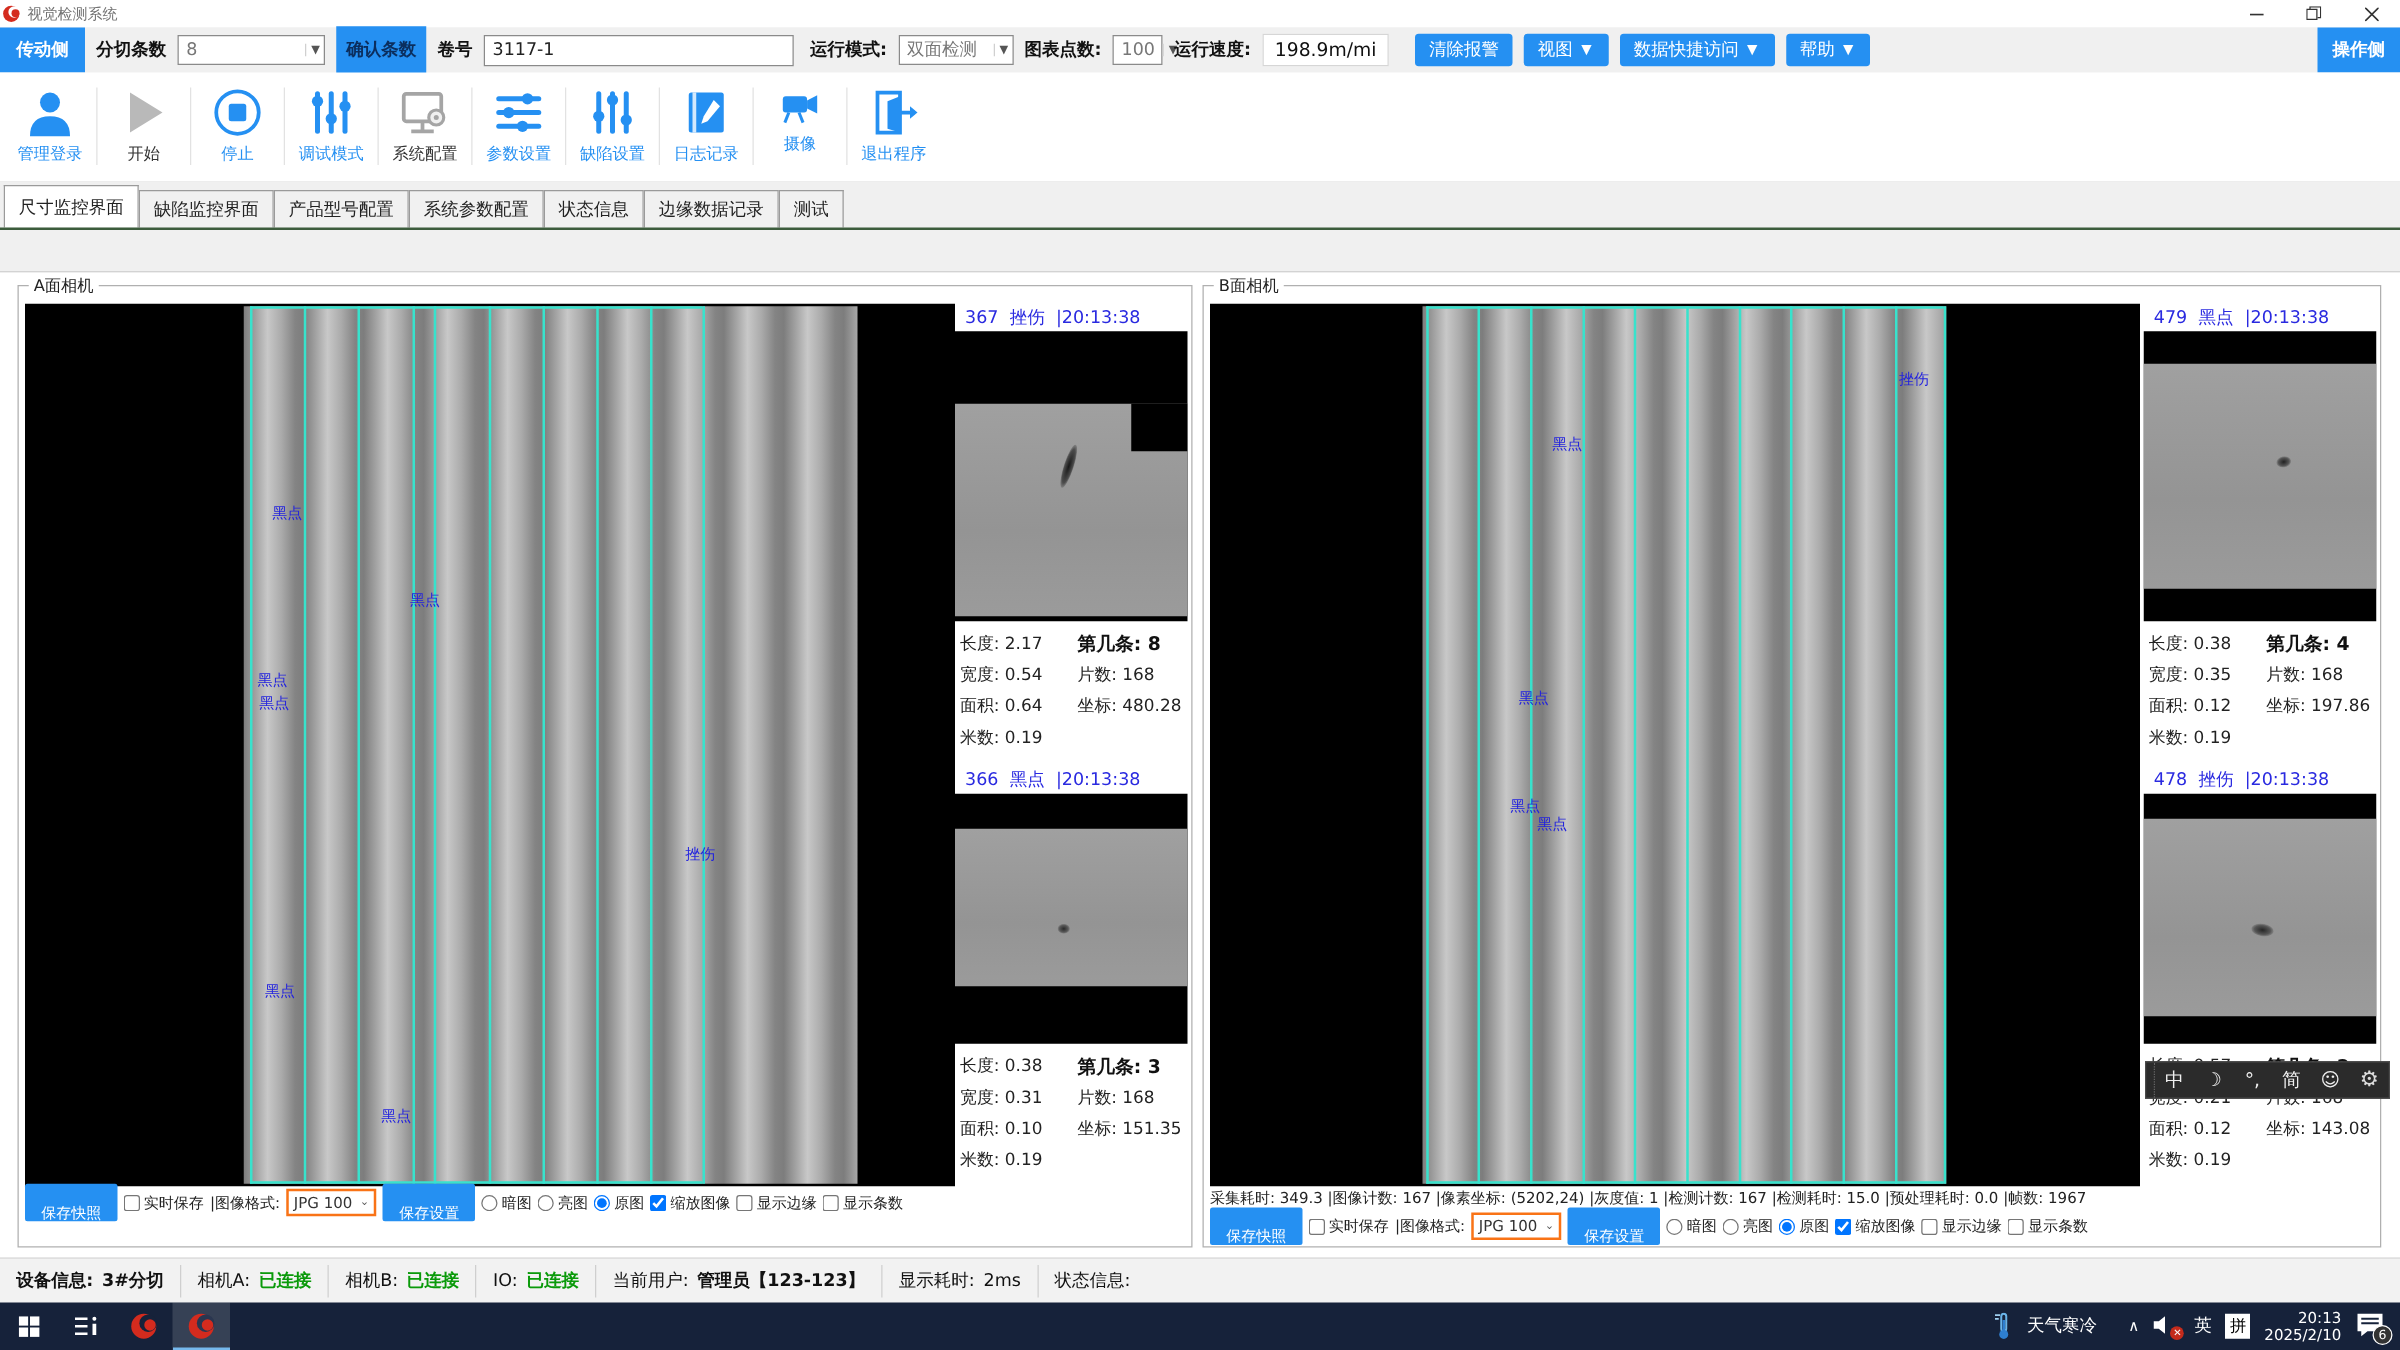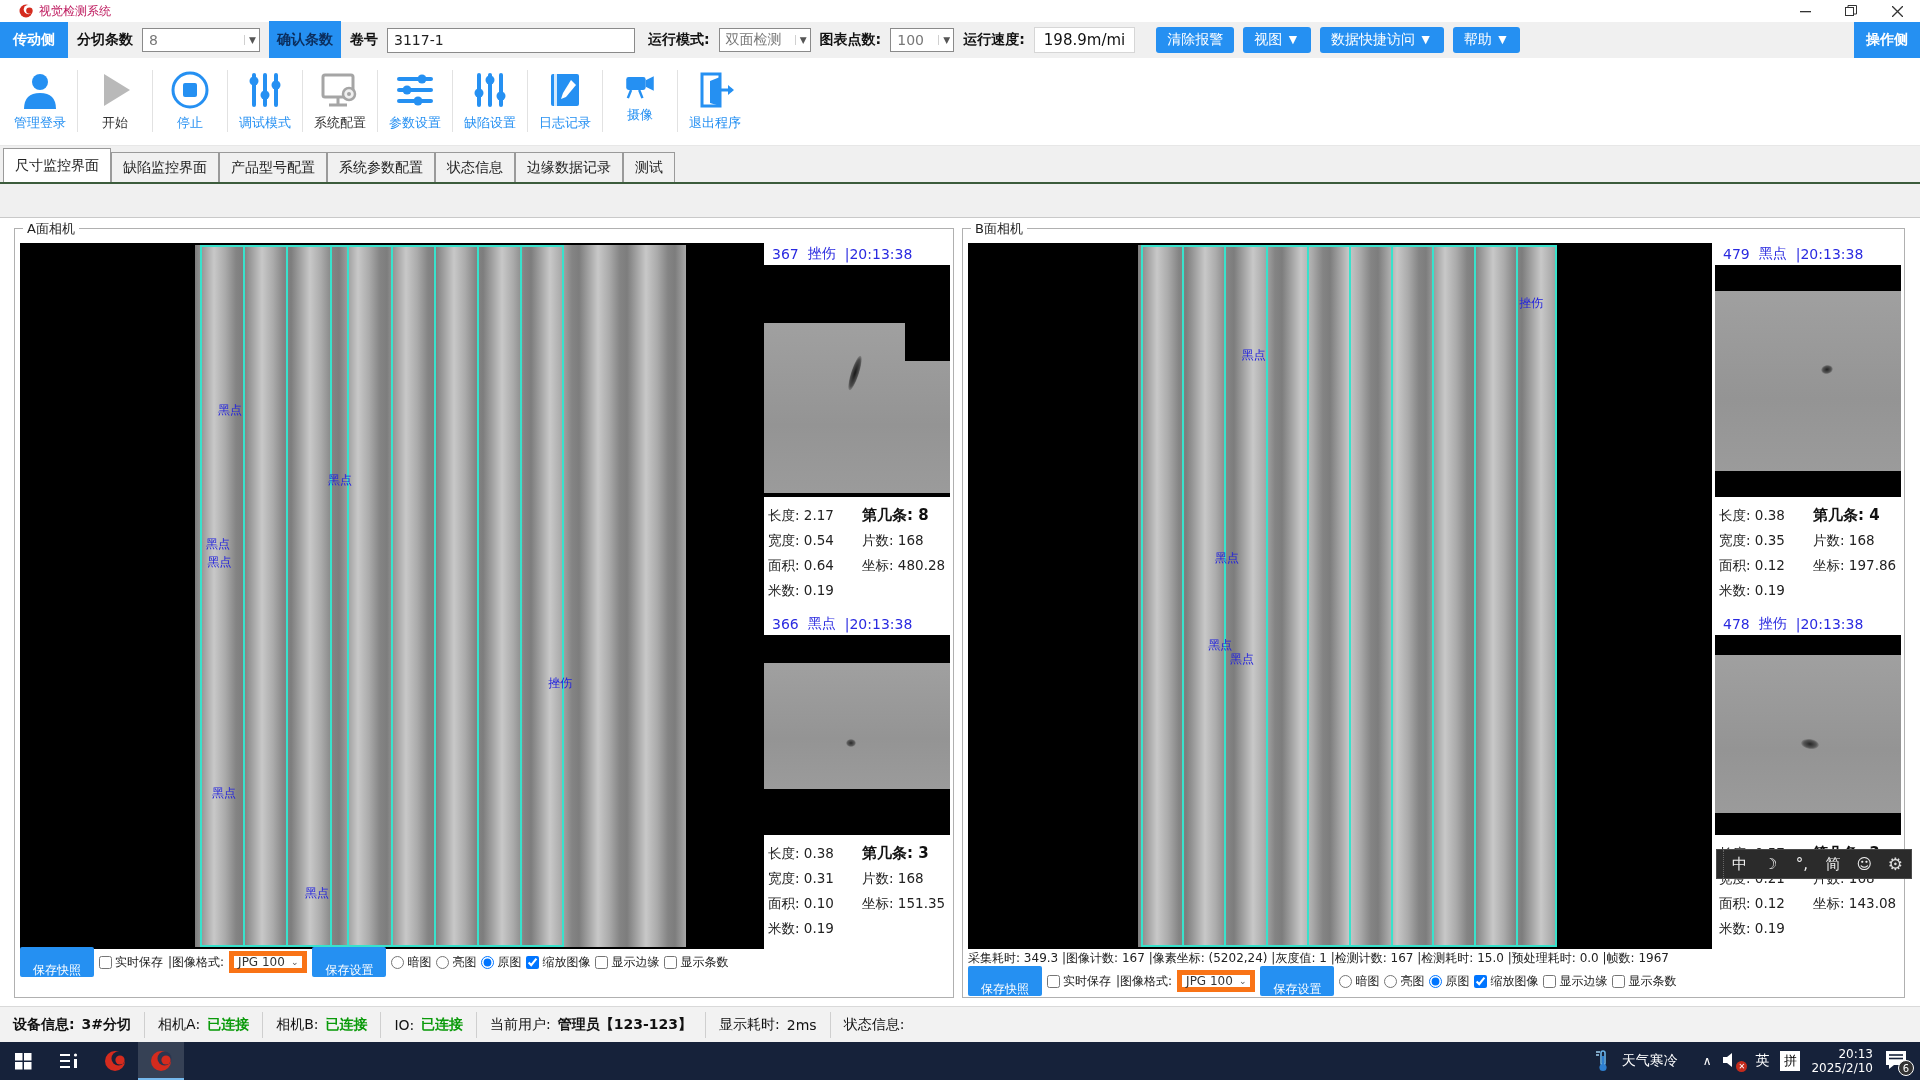--- a/index.html
+++ b/index.html
@@ -1,21 +1,21 @@
 <!DOCTYPE html>
 <html><head>
 <meta charset="utf-8">
 <style>
   * { margin:0; padding:0; box-sizing:border-box; }
   html,body { width:1920px; height:1080px; }
   body { font-family:"DejaVu Sans","Liberation Sans",sans-serif; }
   .screen { position:relative; width:1920px; height:1080px; background:#f0f0f0; overflow:hidden; }
 
   
-  .titlebar { position:absolute; top:0; left:0; right:0; height:22px; background:#fff; display:flex; align-items:center; gap:6px; padding-left:19px; font-size:12px; color:#be185d; }
+  .titlebar { position:absolute; top:0; left:0; right:0; height:22px; background:#fff; display:flex; align-items:center; gap:6px; padding-left:2px; font-size:12px; color:#737373; }
   .win-controls { margin-left:auto; display:flex; height:100%; }
   .win-btn { width:46px; height:100%; display:flex; align-items:center; justify-content:center; color:#333; }
 
   
   .toolbar { position:absolute; top:22px; left:0; right:0; height:36px; background:#f0f0f0; display:flex; align-items:center; gap:9px; font-size:14px; color:#111; }
   .tb-side { height:100%; background:#2590f2; color:#fff; font-weight:bold; display:flex; align-items:center; padding:0 13px; }
   .tb-lab { font-weight:bold; white-space:nowrap; }
   .combo { background:#fff; border:1px solid #8a8a8a; height:24px; display:flex; align-items:center; justify-content:space-between; padding:0 3px 0 6px; color:#777; }
   .combo .arr { color:#555; font-size:9px; margin-left:6px; border-left:1px solid #d0d0d0; padding-left:4px; }
   .tb-input { background:#fff; border:1px solid #8a8a8a; height:25px; line-height:23px; padding:0 6px; width:248px; color:#222; }
@@ -67,21 +67,21 @@
   .mark { position:absolute; border-radius:50%; }
   .stats { display:grid; grid-template-columns:88px auto; column-gap:6px; padding:6px 0 0 4px; font-size:13.5px; color:#222; }
   .cell { height:25px; line-height:25px; white-space:nowrap; }
   .strip-cell { font-weight:bold; font-size:15px; color:#111; }
   .cardgap { height:10px; }
 
   .panel-bottom { position:absolute; left:5px; right:3px; bottom:2px; height:46px; }
   .infoline { font-size:12px; color:#222; height:19px; line-height:19px; white-space:nowrap; overflow:hidden; }
   .ctrlline { display:flex; align-items:center; gap:5px; height:26px; font-size:12px; color:#222; white-space:nowrap; }
   .blue-sm { background:#2590f2; color:#fff; border:none; height:22px; padding:15px 13px; font-size:12px; border-radius:2px; white-space:nowrap; }
-  .combo-sm { background:#fff; border:5px solid #f97316; height:22px; display:flex; align-items:center; padding:0 4px; gap:6px; color:#333; }
+  .combo-sm { background:#fff; border:2px solid #f97316; height:22px; display:flex; align-items:center; padding:0 4px; gap:6px; color:#333; }
   .ctrlline label { display:flex; align-items:center; gap:3px; }
   .ctrlline input { width:13px; height:13px; }
 
   
   .statusbar { position:absolute; top:1006px; left:0; right:0; height:36px; background:#f2f2f2; border-top:1px solid #d9d9d9; display:flex; align-items:center; font-size:14px; color:#111; }
   .seg { padding:0 13px; border-right:1px solid #cfcfcf; height:26px; display:flex; align-items:center; gap:7px; white-space:nowrap; }
   .seg.nob { border-right:none; }
   .bold { font-weight:bold; }
   .green { color:#0a9a0a; font-weight:bold; }
 
@@ -143,21 +143,21 @@
       </div>
     <button class="tb-confirm">确认条数</button>
     <span class="tb-lab">卷号</span>
     <div class="tb-input">3117-1</div>
     <span class="tb-lab" style="margin-left:4px">运行模式:</span>
     <div class="combo" style="width:92px">
         <span>双面检测</span>
         <span class="arr">▼</span>
       </div>
     <span class="tb-lab">图表点数:</span>
-    <div class="combo" style="width:64px">
+    <div class="combo" style="width:40px">
         <span>100</span>
         <span class="arr">▼</span>
       </div>
     <span class="tb-lab">运行速度:</span>
     <div class="speedbox">198.9m/mi</div>
     <button class="tb-blue" style="margin-left:12px">清除报警</button>
     <button class="tb-blue">视图 ▼</button>
     <button class="tb-blue">数据快捷访问 ▼</button>
     <button class="tb-blue">帮助 ▼</button>
     <div class="tb-op">操作侧</div>

